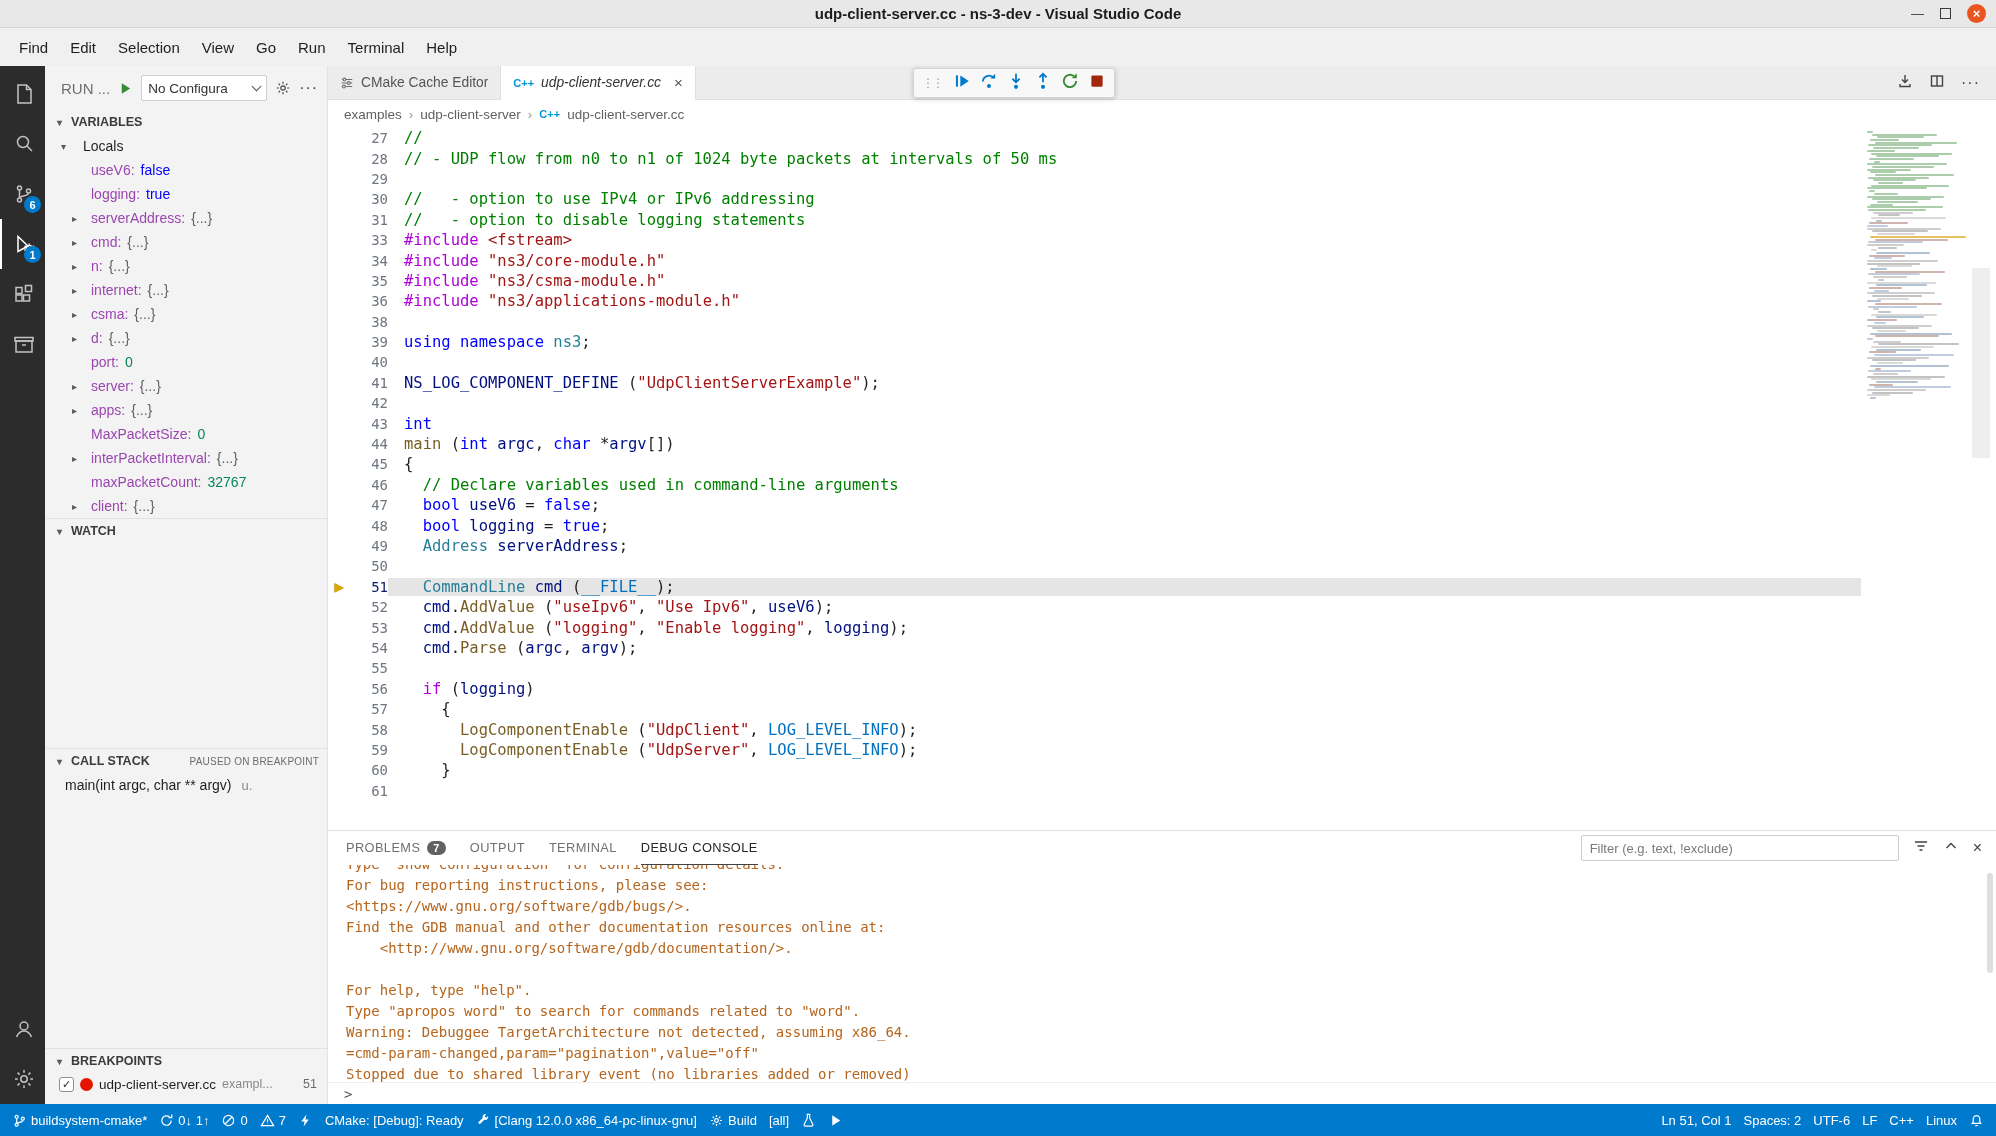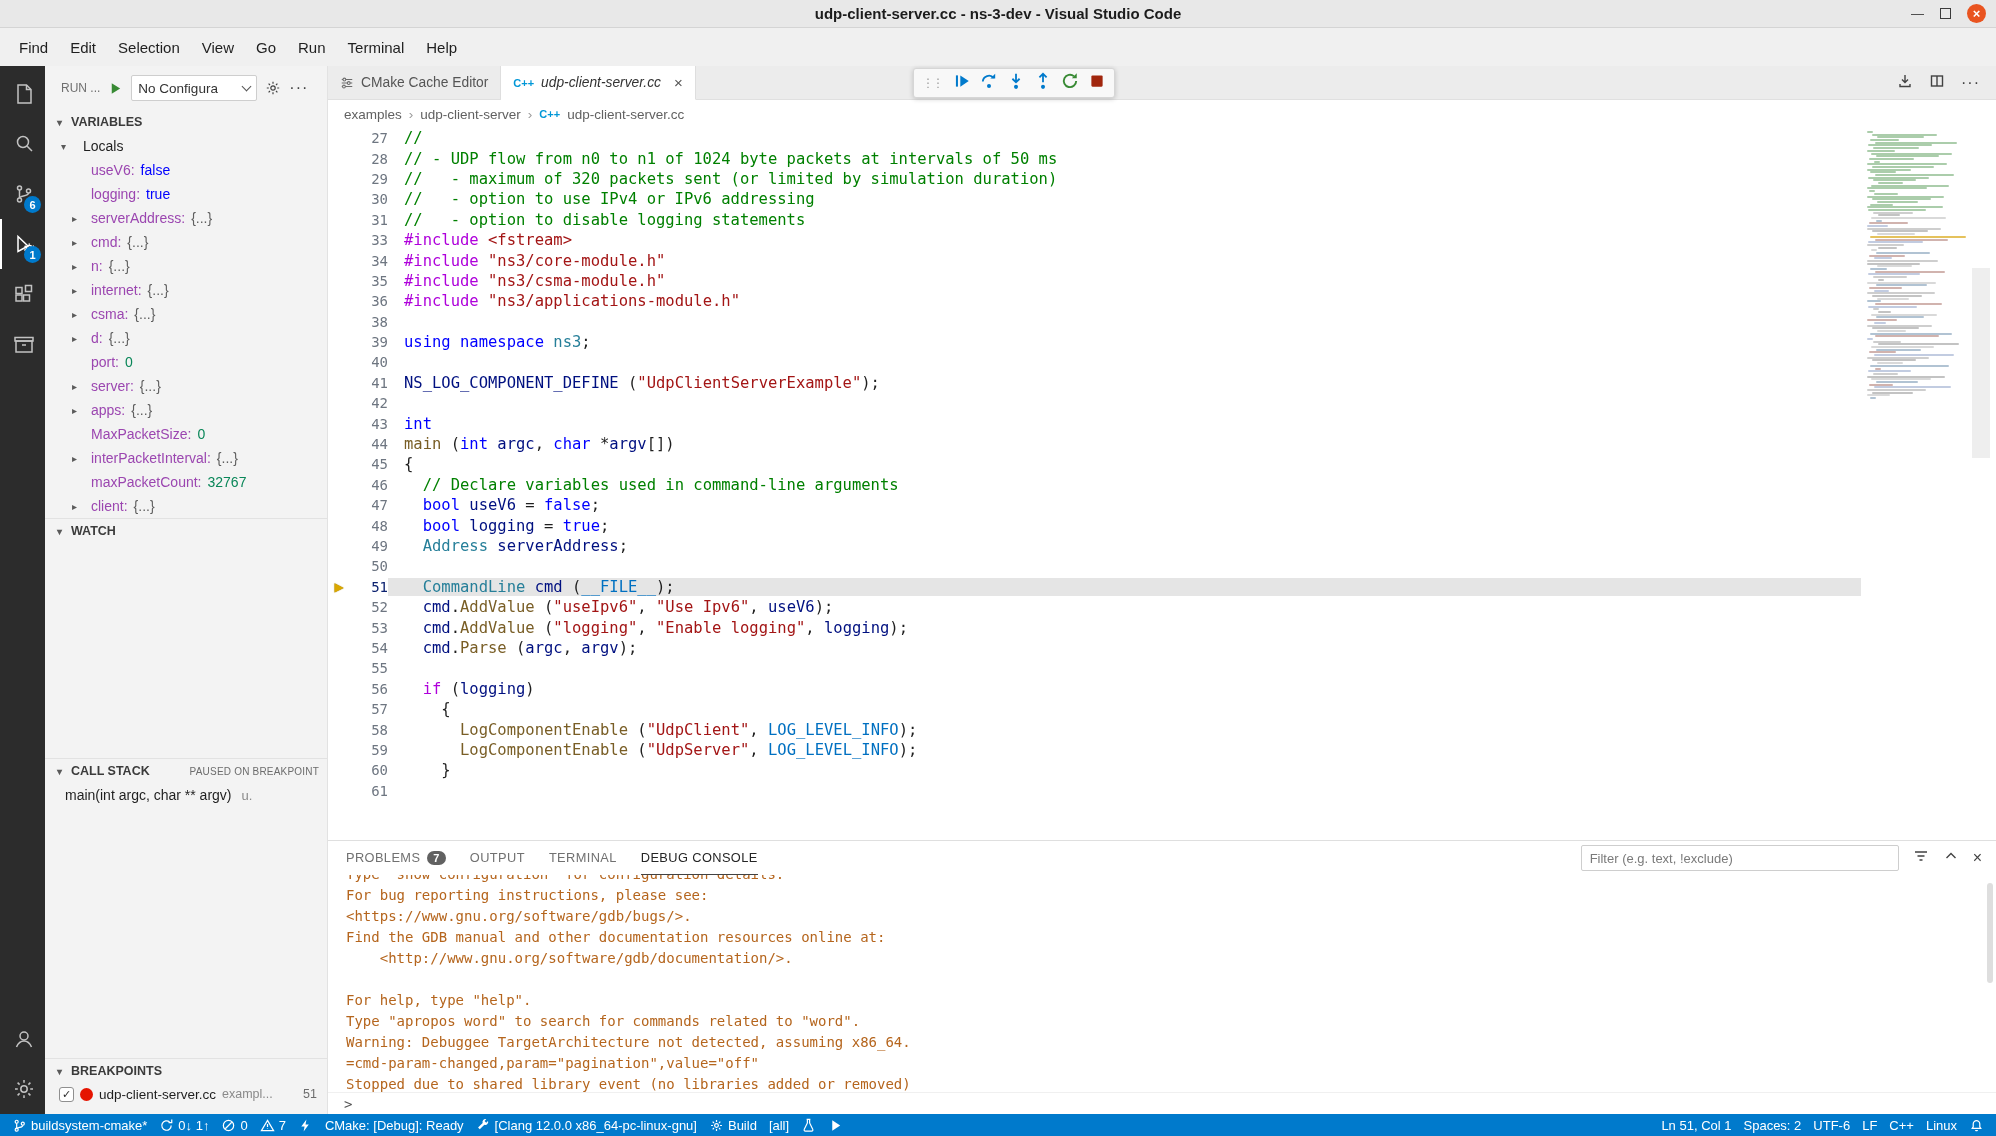--- a/index.html
+++ b/index.html
@@ -25,21 +25,21 @@
 .activitybar{width:45px;flex:none;background:#2c2c2c;display:flex;flex-direction:column;align-items:stretch;padding-top:3px}
 .act-item{height:50px;display:flex;align-items:center;justify-content:center;position:relative;color:#c2c2c2;border-left:2px solid transparent}
 .act-item.active{color:#fff;border-left-color:#fff}
 .act-item svg{stroke:currentColor;fill:none;stroke-width:1.5}
 .badge{position:absolute;right:4px;bottom:6px;background:#007acc;color:#fff;font-size:11px;min-width:17px;height:17px;border-radius:9px;display:flex;align-items:center;justify-content:center;padding:0 4px;font-weight:bold}
 .act-spacer{margin-top:auto}
 
 
 .sidebar{width:283px;flex:none;background:#f3f3f3;border-right:1px solid #e2e2e2;display:flex;flex-direction:column;min-height:0;font-size:14px}
 .run-controls{height:44px;flex:none;display:flex;align-items:center;gap:8px;padding:0 8px 0 16px}
-.run-label{font-size:12px;color:#6f6f6f;white-space:nowrap}
+.run-label{font-size:15px;color:#6f6f6f;white-space:nowrap}
 .play-btn{display:flex}
 .config-select{height:26px;width:126px;background:#fff;border:1px solid #cecece;border-radius:2px;display:flex;align-items:center;padding:0 6px;font-size:13.5px;color:#333;overflow:hidden;white-space:nowrap;position:relative}
 .config-select .sel-text{flex:1;overflow:hidden}
 .css-chev{width:7px;height:7px;border-right:1.5px solid #555;border-bottom:1.5px solid #555;transform:rotate(45deg);flex:none;margin-left:3px;margin-top:-3px}
 .icon-btn{display:flex;align-items:center;justify-content:center;color:#424242}
 .dots{font-size:16px;color:#424242;letter-spacing:1px;line-height:10px}
 .section-header{height:24px;flex:none;display:flex;align-items:center;gap:4px;padding-left:12px;font-size:12.5px;font-weight:bold;color:#3b3b3b}
 .section-header .tw{color:#5a5a5a;font-size:10px;width:10px}
 .sec-vars{flex:none}
 .sec-watch{flex:1;min-height:0;border-top:1px solid #e2e2e2}
@@ -106,21 +106,21 @@
 .panel-right svg{stroke:#424242;fill:none;stroke-width:1.4}
 .filter-input{width:318px;height:26px;border:1px solid #cecece;border-radius:2px;background:#fff;font-size:13px;color:#333;padding:0 8px;font-family:"Liberation Sans",sans-serif;outline:none}
 .filter-input::placeholder{color:#7a7a7a}
 .console{flex:1;min-height:0;overflow:hidden;padding-left:18px;padding-top:2px}
 .console-line{height:21px;line-height:21px;font-family:"DejaVu Sans Mono",monospace;font-size:14px;color:#b5651d;white-space:pre}
 .console-line:first-child{margin-top:-13px}
 .console-prompt{height:22px;flex:none;display:flex;align-items:center;padding-left:16px;font-family:"DejaVu Sans Mono",monospace;font-size:14px;color:#555;border-top:1px solid #f0f0f0}
 .panel-scroll{position:absolute;right:3px;top:42px;width:6px;height:100px;background:rgba(0,0,0,.13);border-radius:3px}
 
 
-.statusbar{height:22px;flex:none;background:#007acc;color:#fff;display:flex;align-items:center;font-size:13px;padding:0 6px}
+.statusbar{height:32px;flex:none;background:#007acc;color:#fff;display:flex;align-items:center;font-size:13px;padding:0 6px}
 .sb-group{display:flex;align-items:center;height:100%}
 .sb-right{margin-left:auto}
 .sb-item{display:flex;align-items:center;gap:4px;padding:0 6px;height:100%;white-space:nowrap}
 .sb-icon{display:flex;align-items:center}
 .sb-icon svg{stroke:#fff;fill:none;stroke-width:1.3}
 </style>
 </head>
 <body>
 
 <div class="window">
@@ -443,21 +443,20 @@
               <span class="code"><span class="tk-c">//</span></span>
             </div>
             <div class="line">
               <span class="gutter"></span>
               <span class="ln">28</span>
               <span class="code"><span class="tk-c">// - UDP flow from n0 to n1 of 1024 byte packets at intervals of 50 ms</span></span>
             </div>
             <div class="line">
               <span class="gutter"></span>
               <span class="ln">29</span>
-              <span class="code"><span class="tk-c">//   - maximum of 320 packets sent (or limited by simulation duration)</span></span>
             </div>
             <div class="line">
               <span class="gutter"></span>
               <span class="ln">30</span>
               <span class="code"><span class="tk-c">//   - option to use IPv4 or IPv6 addressing</span></span>
             </div>
             <div class="line">
               <span class="gutter"></span>
               <span class="ln">31</span>
               <span class="code"><span class="tk-c">//   - option to disable logging statements</span></span>

